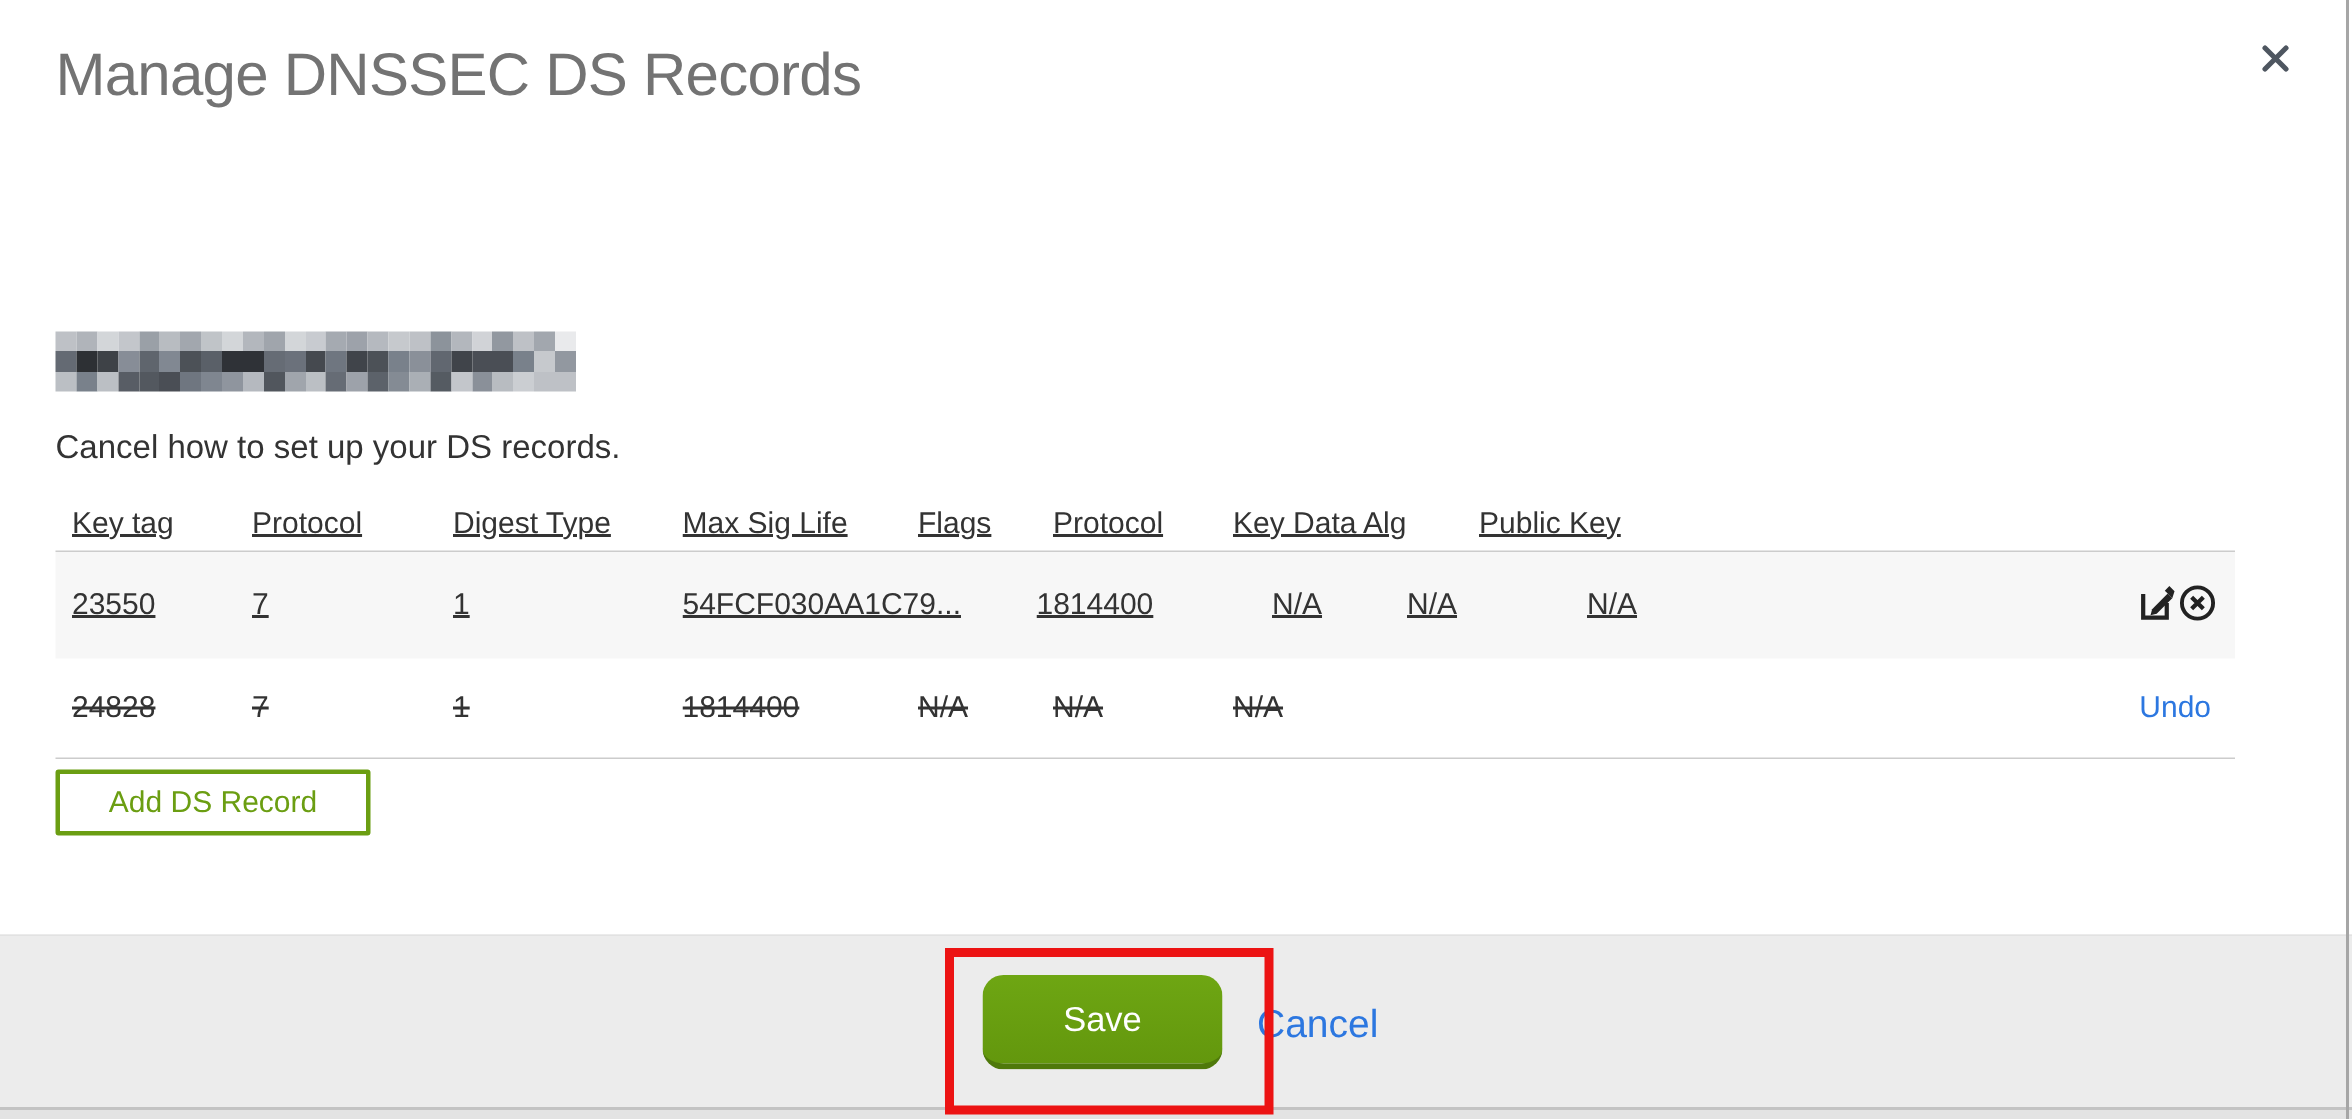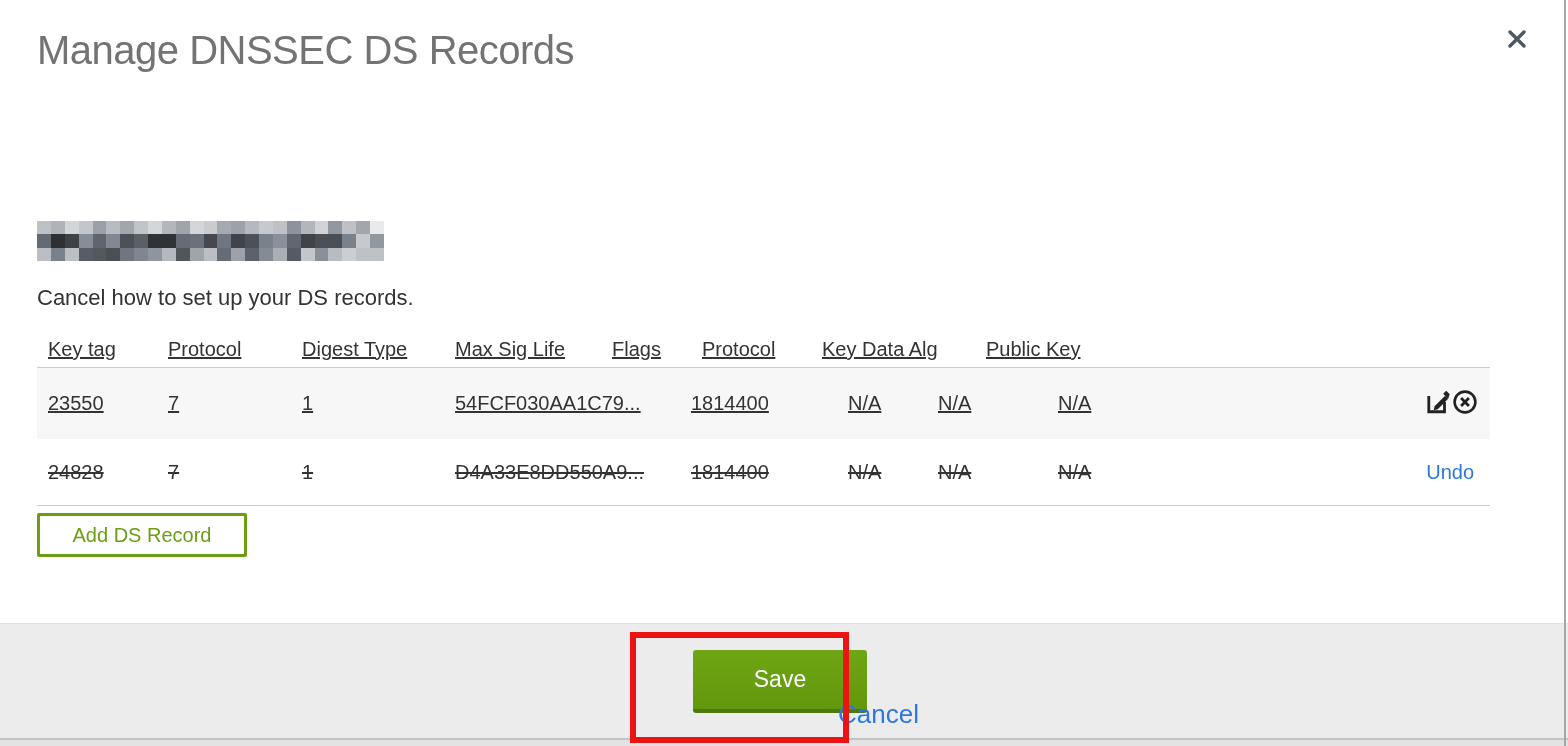--- a/index.html
+++ b/index.html
@@ -59,28 +59,28 @@
   
   .footer{
     position:absolute;left:0;top:623px;width:1568px;height:114px;
     background:#ececec;border-top:1px solid #e2e2e2;
   }
   .bottom-band{
     position:absolute;left:0;top:738px;width:1568px;height:8px;
     background:#e3e3e3;border-top:2px solid #c3c3c3;
   }
   .save-btn{
-    position:absolute;left:693px;top:650px;width:174px;height:63px;
+    position:absolute;left:655px;top:650px;width:160px;height:63px;
     background:linear-gradient(#6ea613,#63970d);
-    border:none;border-bottom:4px solid #4f790b;border-radius:3px;
+    border:none;border-bottom:4px solid #4f790b;border-radius:14px;
     color:#ffffff;font-size:23px;font-family:inherit;cursor:pointer;
   }
   .cancel-link{
     position:absolute;left:838px;top:667px;
-    font-size:26px;color:#2c77e0;text-decoration:none;cursor:pointer;margin-top:32px;
+    font-size:26px;color:#2c77e0;text-decoration:none;cursor:pointer;
   }
   .red-box{
     position:absolute;left:630px;top:632px;width:207px;height:99px;
     border:6px solid #ec1313;pointer-events:none;
   }
 </style>
 </head>
 <body>
 
 <div class="page">
@@ -216,21 +216,20 @@
             </svg>
           </span>
         </button>
       </div>
     </div>
 
     <div class="t-row t-r2">
       <div class="cell c-keytag">24828</div>
       <div class="cell c-alg">7</div>
       <div class="cell c-dtype">1</div>
-      <div class="cell c-digest">D4A33E8DD550A9...</div>
       <div class="cell c-msl">1814400</div>
       <div class="cell c-flags">N/A</div>
       <div class="cell c-proto">N/A</div>
       <div class="cell c-kda">N/A</div>
       <div class="cell c-pk"></div>
       <div class="cell c-actions">
         <a class="link undo-link" href="#">Undo</a>
       </div>
     </div>
   </div>

